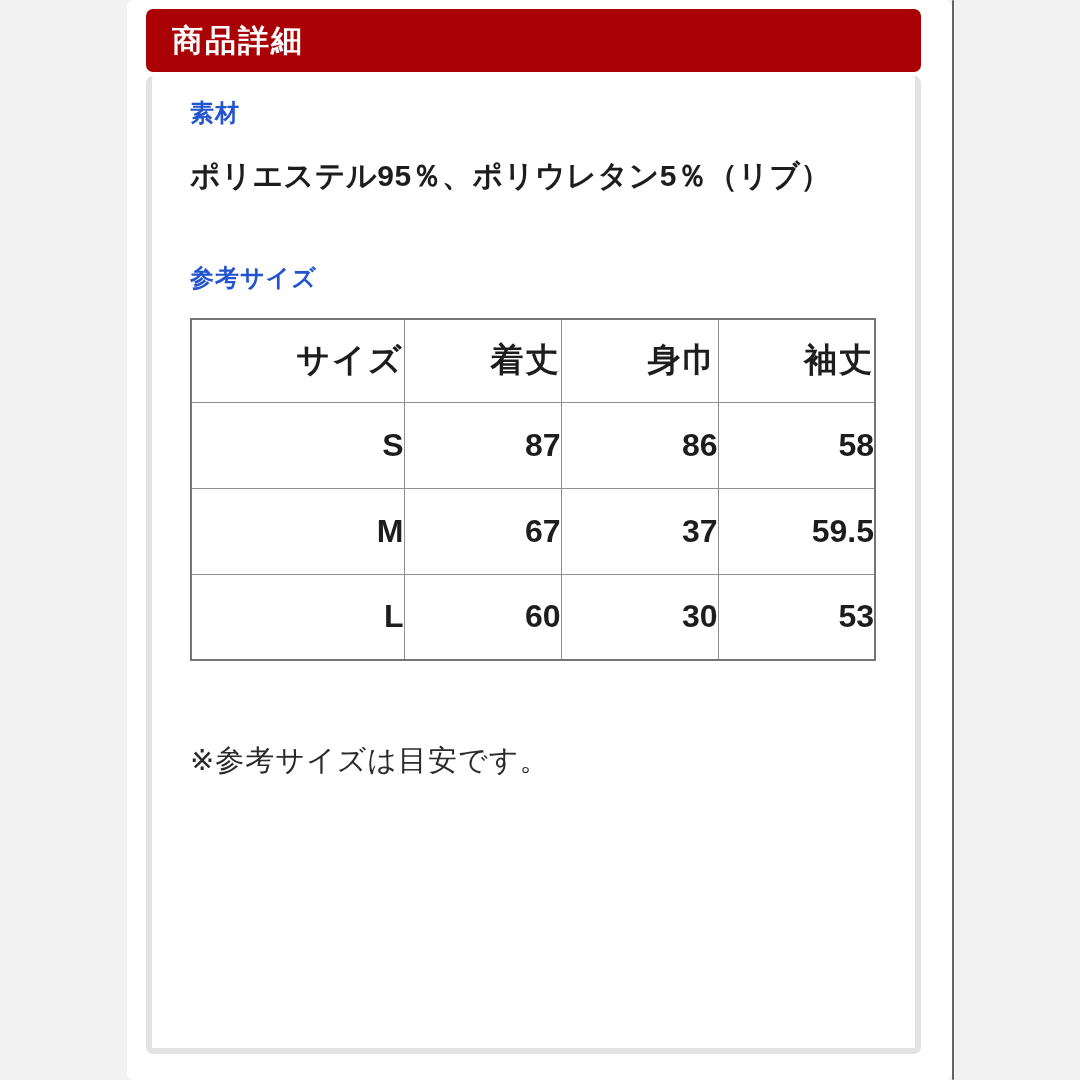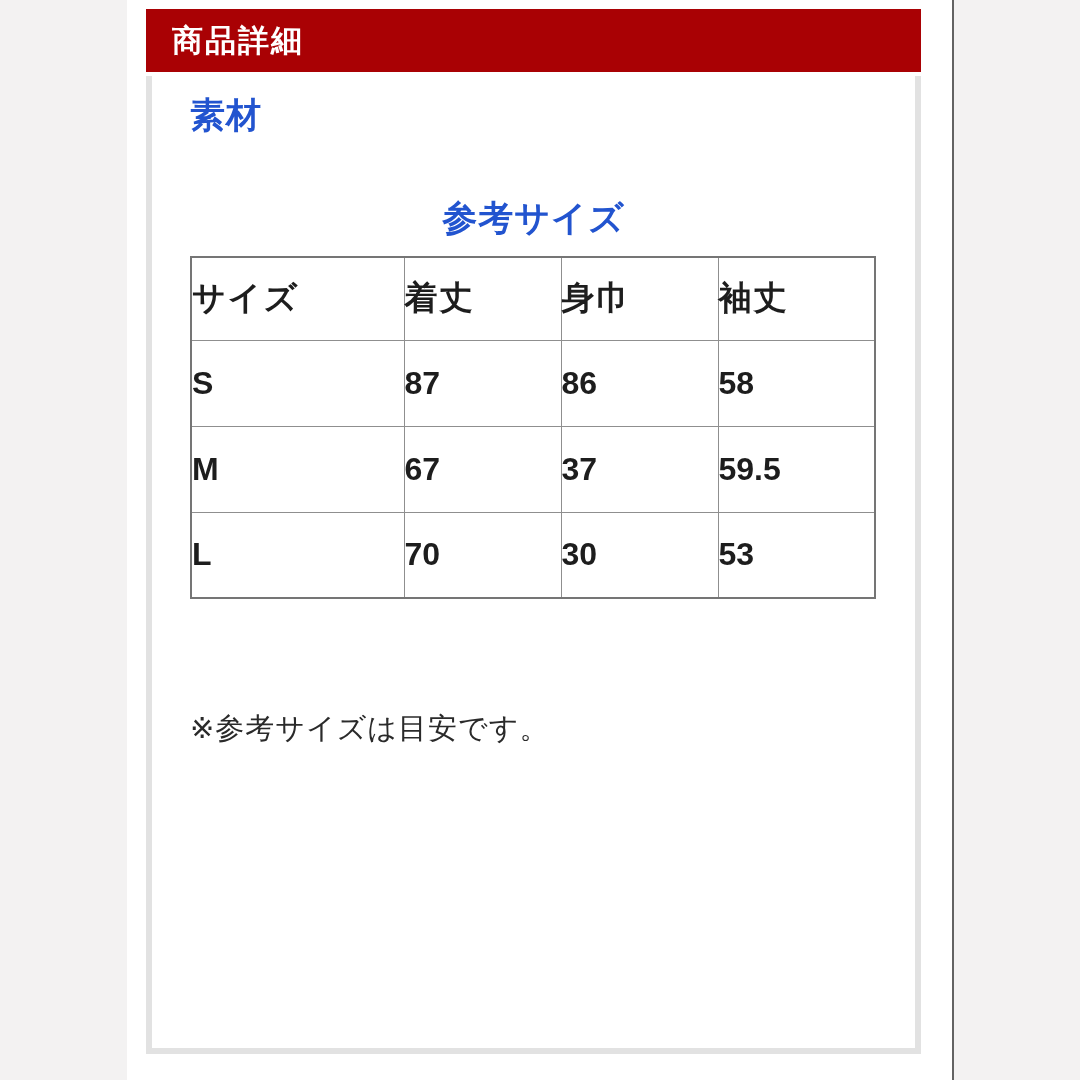--- a/index.html
+++ b/index.html
@@ -5,21 +5,21 @@
   :root {
     --accent-red: #a90104;
     --heading-blue: #2254cf;
     --text: #1d1d1d;
     --table-border-outer: #757575;
     --table-border-inner: #8f8f8f;
     --box-border: #e2e2e2;
     --page-bg: #f3f2f2;
     --band-bg: #ffffff;
   }
-  * { box-sizing: border-box; }
+  * { box-sizing: border-box; border-radius: 7px; }
   html, body {
     margin: 0; padding: 0;
     width: 1080px; height: 1080px;
     background: var(--page-bg);
     font-family: "Liberation Sans", "DejaVu Sans", sans-serif;
     color: var(--text);
     overflow: hidden;
   }
   .canvas { position: relative; width: 1080px; height: 1080px; }
 
@@ -49,78 +49,80 @@
     margin: 4px 0 0 19px;
     width: 775px; height: 978px;
     border: 6px solid var(--box-border);
     border-top: none;
     padding: 24px 38px 0 38px;
     background: #ffffff;
   }
 
   .section-heading {
     color: var(--heading-blue);
-    font-size: 35px; font-weight: 600;
+    font-size: 24px; font-weight: 600;
     line-height: 30px;
     letter-spacing: 1px;
+    font-family: Liberation Mono, monospace;
   }
   .material-line {
     font-size: 30px; font-weight: 600;
     line-height: 32px;
     letter-spacing: 0.5px;
   }
   .material-line.first { margin-top: 45px; }
   .material-line.second { margin-top: 30px; }
-  .section-heading.sizes { margin-top: 73px; text-align: center; }
+  .section-heading.sizes { margin-top: 73px; }
 
   table.size-table {
     margin-top: 23px;
     width: 684px;
     border-collapse: collapse;
     border: 2px solid var(--table-border-outer);
     table-layout: fixed;
   }
   .size-table th, .size-table td {
     border: 1px solid var(--table-border-inner);
-    text-align: left;
+    text-align: right;
     vertical-align: middle;
     padding: 0;
   }
   .size-table th {
     height: 83px;
     font-size: 33px; font-weight: 700;
     letter-spacing: 2px;
   }
   .size-table td {
     height: 86px;
     font-size: 32px; font-weight: 600;
   }
 
   .size-note {
-    margin-top: 110px;
+    margin-top: 80px;
     font-size: 29px; font-weight: 500;
     color: #2a2a2a;
     letter-spacing: 1px;
   }
 </style>
 </head>
 <body>
 
 <div class="canvas">
 
   <div class="white-band">
 
     <div class="red-bar">
       <span>商品詳細</span>
     </div>
 
     <div class="content-box">
 
       <div class="section-heading">素材</div>
 
+      <div class="material-line second">ポリエステル95％、ポリウレタン5％（リブ）</div>
 
       <div class="section-heading sizes">参考サイズ</div>
 
       <table class="size-table">
         <colgroup>
           <col style="width:213px">
           <col style="width:157px">
           <col style="width:157px">
           <col style="width:157px">
         </colgroup>
@@ -140,21 +142,21 @@
             <td>58</td>
           </tr>
           <tr>
             <td>M</td>
             <td>67</td>
             <td>37</td>
             <td>59.5</td>
           </tr>
           <tr>
             <td>L</td>
-            <td>70</td>
+            <td>60</td>
             <td>30</td>
             <td>53</td>
           </tr>
         </tbody>
       </table>
 
       <div class="size-note">※参考サイズは目安です。</div>
 
     </div>
   </div>

